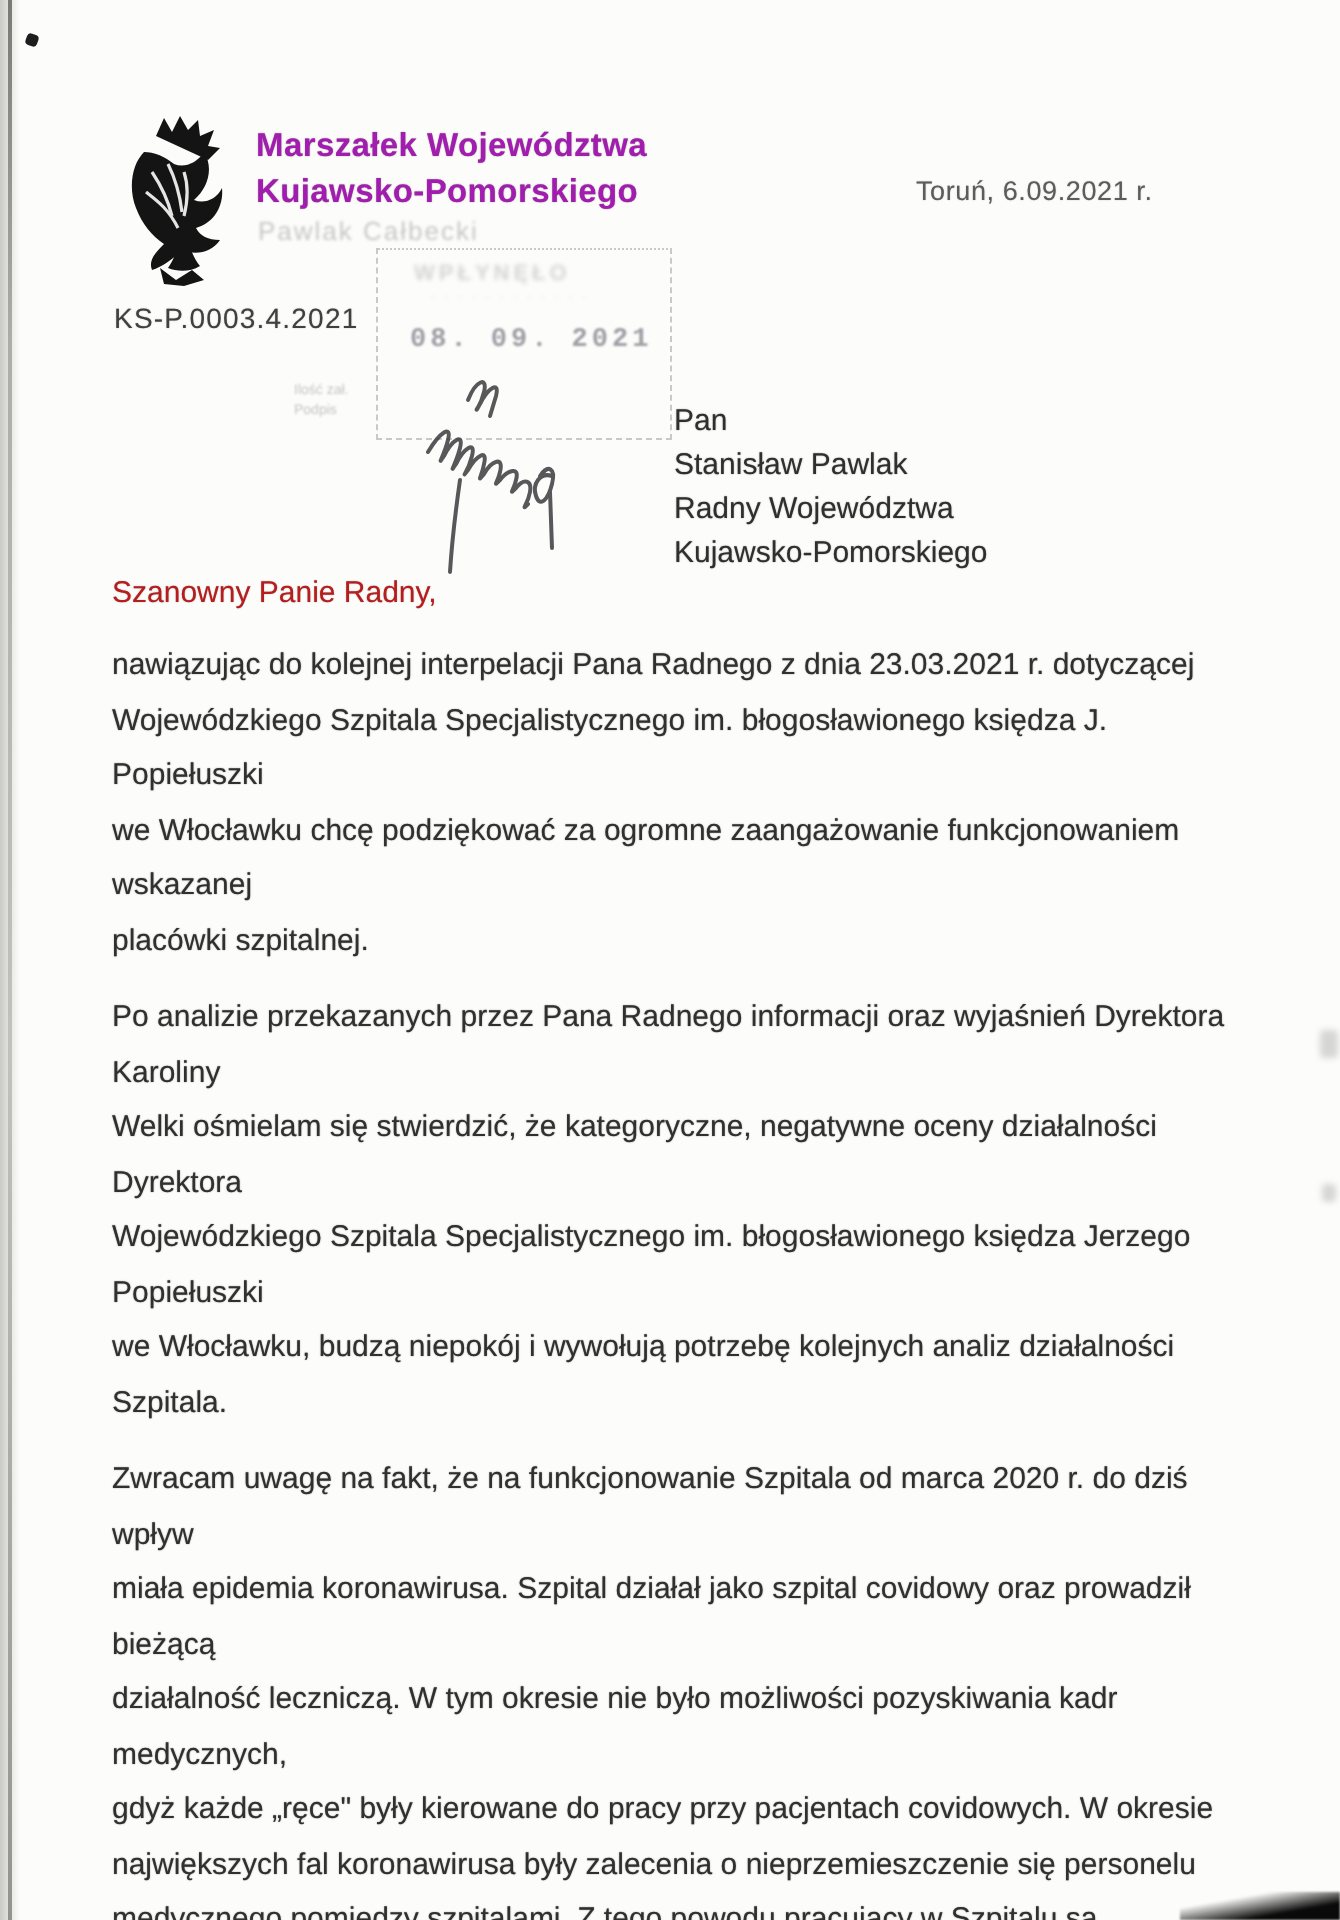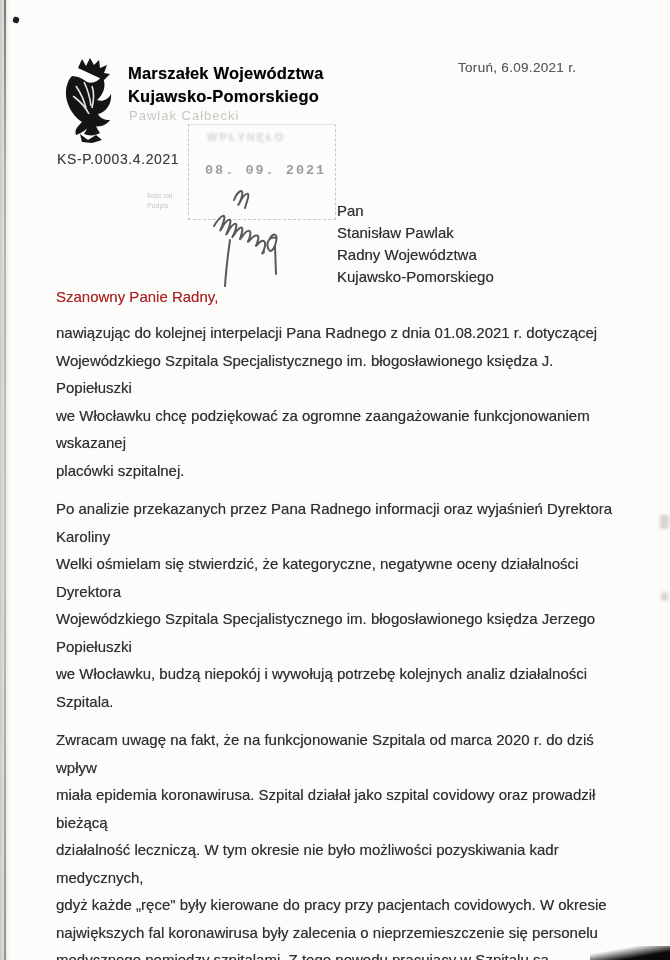--- a/index.html
+++ b/index.html
@@ -34,32 +34,32 @@
   .scan-smudge{
     position:absolute;background:#8f8f8c;opacity:.35;filter:blur(1.5px);border-radius:2px;
   }
   .smudge-1{right:1px;top:515px;width:9px;height:14px;}
   .smudge-2{right:2px;top:592px;width:7px;height:9px;}
 
   
   .emblem{position:absolute;left:58px;top:56px;width:60px;height:88px;}
   .sender{
     position:absolute;left:128px;top:62px;
-    font-size:16.5px;font-weight:700;color:#000000;
+    font-size:16.5px;font-weight:700;color:#a21caf;
     line-height:23px;letter-spacing:.2px;
     text-shadow:0 0 .7px rgba(58,58,58,.55);
     white-space:pre-line;
   }
   .sender-name{
     position:absolute;left:129px;top:108px;
     font-size:13px;color:#b9b9b6;letter-spacing:1px;
     filter:blur(.7px);opacity:.8;
   }
   .place-date{
-    position:absolute;left:458px;top:60px;
+    position:absolute;left:458px;top:88px;
     font-size:13.5px;color:#5c5c5e;letter-spacing:.3px;
     text-shadow:0 0 .6px rgba(92,92,94,.5);
   }
   .reference{
     position:absolute;left:57px;top:151px;
     font-size:14px;color:#404040;letter-spacing:.6px;
     text-shadow:0 0 .6px rgba(74,74,76,.5);
   }
 
   
@@ -185,21 +185,21 @@
     </g>
   </svg>
 
   <div class="recipient">Pan
 Stanisław Pawlak
 Radny Województwa
 Kujawsko-Pomorskiego</div>
 
   <div class="body-block">
     <p class="salutation">Szanowny Panie Radny,</p>
-    <p class="para">nawiązując do kolejnej interpelacji Pana Radnego z dnia 01.08.2021 r. dotyczącej
+    <p class="para">nawiązując do kolejnej interpelacji Pana Radnego z dnia 23.03.2021 r. dotyczącej
 Wojewódzkiego Szpitala Specjalistycznego im. błogosławionego księdza J. Popiełuszki
 we Włocławku chcę podziękować za ogromne zaangażowanie funkcjonowaniem wskazanej
 placówki szpitalnej.</p>
     <p class="para">Po analizie przekazanych przez Pana Radnego informacji oraz wyjaśnień Dyrektora Karoliny
 Welki ośmielam się stwierdzić, że kategoryczne, negatywne oceny działalności Dyrektora
 Wojewódzkiego Szpitala Specjalistycznego im. błogosławionego księdza Jerzego Popiełuszki
 we Włocławku, budzą niepokój i wywołują potrzebę kolejnych analiz działalności Szpitala.</p>
     <p class="para">Zwracam uwagę na fakt, że na funkcjonowanie Szpitala od marca 2020 r. do dziś wpływ
 miała epidemia koronawirusa. Szpital działał jako szpital covidowy oraz prowadził bieżącą
 działalność leczniczą. W tym okresie nie było możliwości pozyskiwania kadr medycznych,

